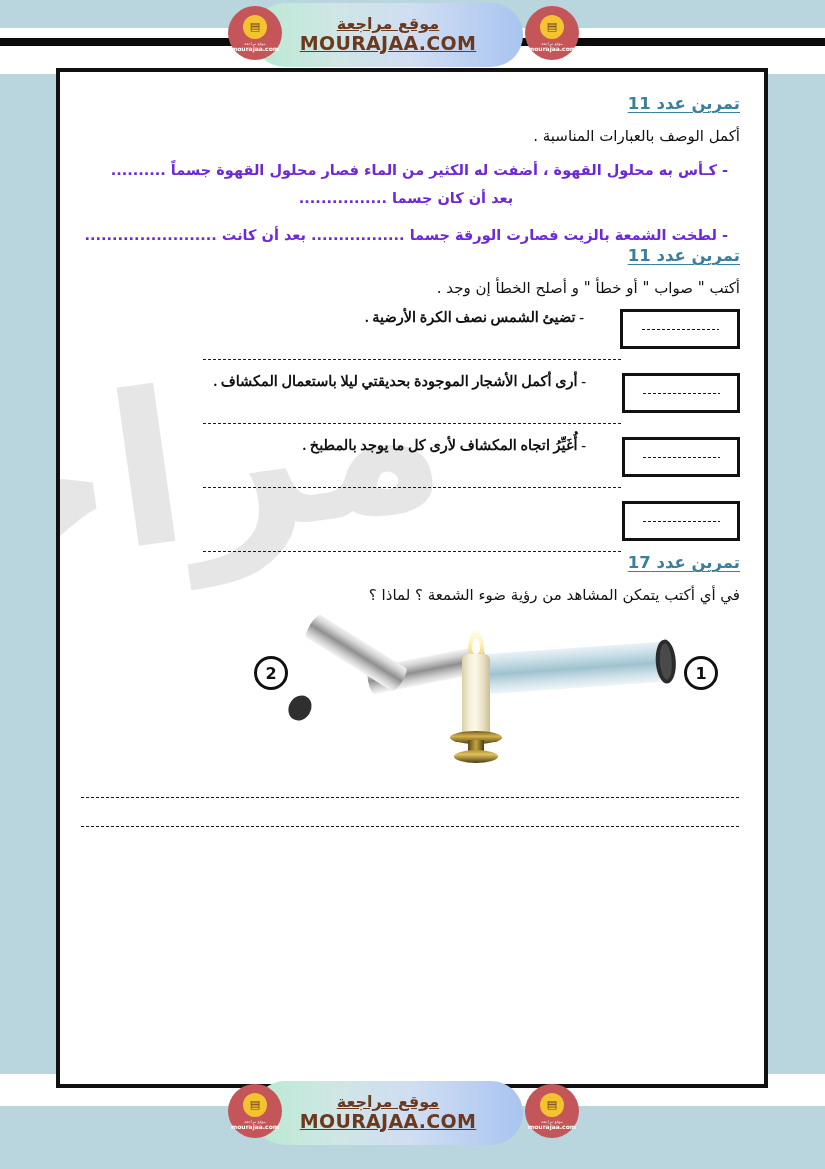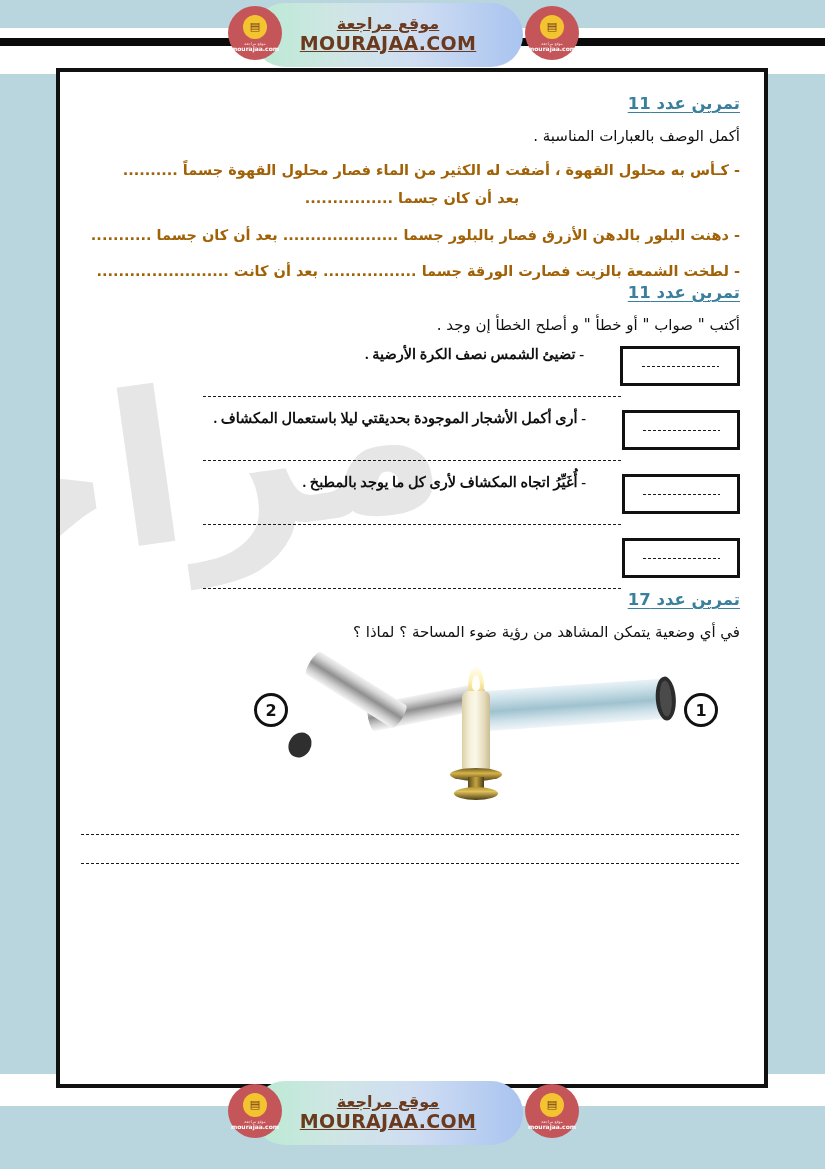--- a/index.html
+++ b/index.html
@@ -68,21 +68,21 @@
     letter-spacing:.2px;
   }
   .ex-10{margin-top:6px;}
   .ex-11{margin-top:12px;}
   .ex-12{margin-top:20px;}
 
   p.instr{
     margin:14px 0 0 0;text-align:right;font-size:15px;font-weight:normal;color:#111;
   }
   p.item{
-    margin:15px 0 0 0;text-align:right;font-size:14.5px;font-weight:bold;color:#a16207;
+    margin:15px 12px 0 0;text-align:right;font-size:14.5px;font-weight:bold;color:#6d28d9;
     line-height:1.5;
   }
   p.item.cont{text-align:center;margin-top:6px;}
 
   
   .dotline{
     margin:9px auto 0 auto;width:420px;height:3px;
     background-image:radial-gradient(#1a1a1a 46%,transparent 47%);
     background-size:5px 3px;background-repeat:repeat-x;
   }
@@ -206,21 +206,20 @@
     <div class="calligraphy">مراجعة</div>
 
     <div class="content">
 
       <h2 class="ex ex-10">تمرين عدد 11</h2>
       <p class="instr">أكمل الوصف بالعبارات المناسبة .</p>
 
       <p class="item">- كـأس به محلول القهوة  ، أضفت له الكثير من الماء فصار محلول القهوة جسماً ..........</p>
       <p class="item cont">بعد أن كان جسما ................</p>
 
-      <p class="item">- دهنت البلور بالدهن الأزرق فصار بالبلور جسما ..................... بعد أن كان جسما ...........</p>
       <p class="item">- لطخت الشمعة بالزيت فصارت الورقة جسما ................. بعد أن كانت ........................</p>
 
       <h2 class="ex ex-11">تمرين عدد 11</h2>
       <p class="instr">أكتب " صواب " أو خطأ " و أصلح الخطأ إن وجد .</p>
 
       <div class="row">
         <div class="abox">
           <div class="dots"></div>
         </div>
         <div class="q">- تضيئ الشمس نصف الكرة الأرضية .</div>
@@ -244,21 +243,21 @@
       <div class="dotline"></div>
 
       <div class="row">
         <div class="abox w2">
           <div class="dots"></div>
         </div>
       </div>
       <div class="dotline"></div>
 
       <h2 class="ex ex-12">تمرين عدد 17</h2>
-      <p class="instr">في أي وضعية يتمكن المشاهد من رؤية ضوء المساحة ؟ لماذا ؟</p>
+      <p class="instr">في أي أكتب يتمكن المشاهد من رؤية ضوء الشمعة ؟ لماذا ؟</p>
 
       <div class="figure">
         <div class="numcircle num2">2</div>
         <div class="numcircle num1">1</div>
 
         <div class="bent-a"></div>
         <div class="bent-b"></div>
         <div class="bent-cap"></div>
 
         <div class="tube-straight"></div>

